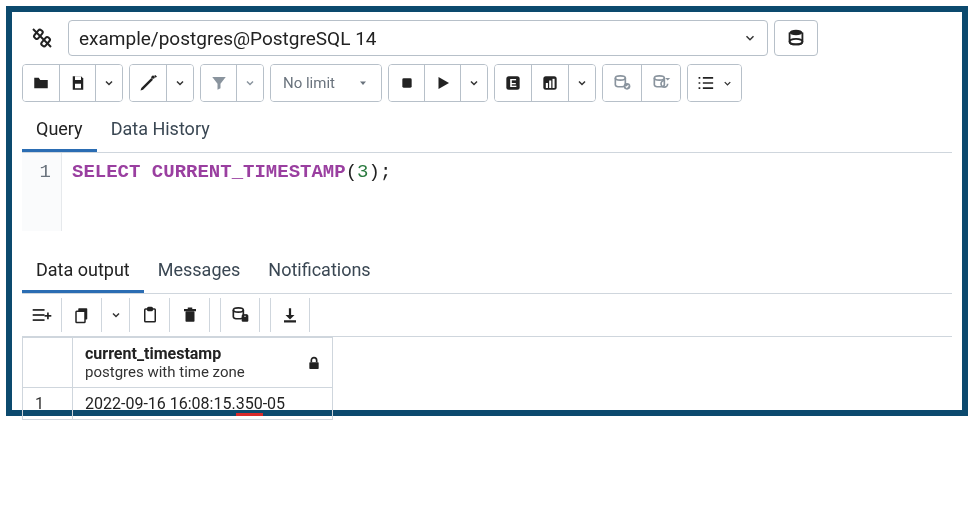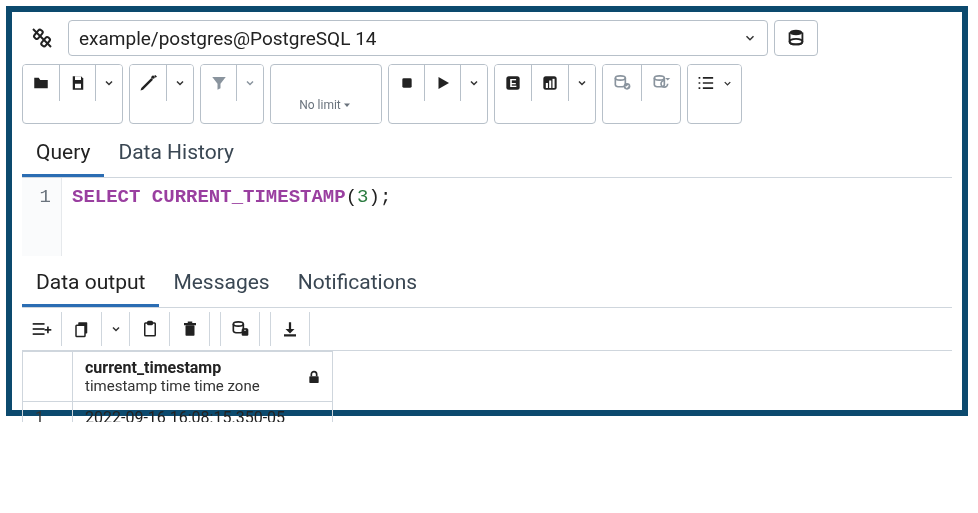--- a/index.html
+++ b/index.html
@@ -68,28 +68,28 @@
     height: 36px;
     display:flex; align-items:center; justify-content:center;
     padding:0 8px;
     border-right:1px solid #b7c0c9;
     background:#fff;
     color:#222;
     cursor:pointer;
   }
   .tbtn:last-child { border-right:none; }
   .tbtn.narrow { min-width:26px; padding:0 4px; }
-  .tbtn.wide { min-width: 110px; padding:0 12px; color:#6a737d; font-size:12px;margin-top:22px; }
+  .tbtn.wide { min-width: 110px; justify-content:space-between; padding:0 12px; color:#6a737d; font-size:15px; }
   .tbtn.muted { color:#8a949e; }
   
   .tabs {
     display:flex;
     border-bottom:1px solid #cfd6dd;
     margin-bottom:0;
-    font-size:21px;
+    font-size:18px;
   }
   .tab {
     padding:8px 14px 10px 14px;
     color:#3a4753;
     cursor:pointer;
     border-bottom:3px solid transparent;
   }
   .tab.active {
     border-bottom:3px solid #2b6db3;
     color:#222;
@@ -113,21 +113,21 @@
   .code {
     padding:8px 0 0 10px;
     white-space:pre;
     font-family:Liberation Mono, monospace;
   }
   .kw { color:#9a3fa0; font-weight:600; }
   .fn { color:#9a3fa0; font-weight:600; }
   .num { color:#2a7a3f; }
   .punct { color:#222; }
   
-  .otabs-wrap { margin-top:6px; }
+  .otabs-wrap { margin-top:20px; }
   
   .otoolbar {
     display:flex;
     align-items:center;
     gap:0;
     border-bottom:1px solid #cfd6dd;
     padding:4px 0;
   }
   .obt {
     width:40px; height:34px;
@@ -397,21 +397,21 @@
           </svg>
       </div>
     </div>
 
     <table class="rtable">
       <thead>
         <tr>
           <th class="rownum-h"></th>
           <th class="colhead">
             <div class="colname">current_timestamp</div>
-            <div class="coltype">timestamp time time zone</div>
+            <div class="coltype">postgres with time zone</div>
             <span class="lock">
               <svg width="16" height="18" viewBox="0 0 24 24" fill="#222">
                   <rect x="5" y="11" width="14" height="10" rx="1"></rect>
                   <path d="M8 11V8a4 4 0 0 1 8 0v3" fill="none" stroke="#222" stroke-width="2.5"></path>
                 </svg>
             </span>
           </th>
         </tr>
       </thead>
       <tbody>

